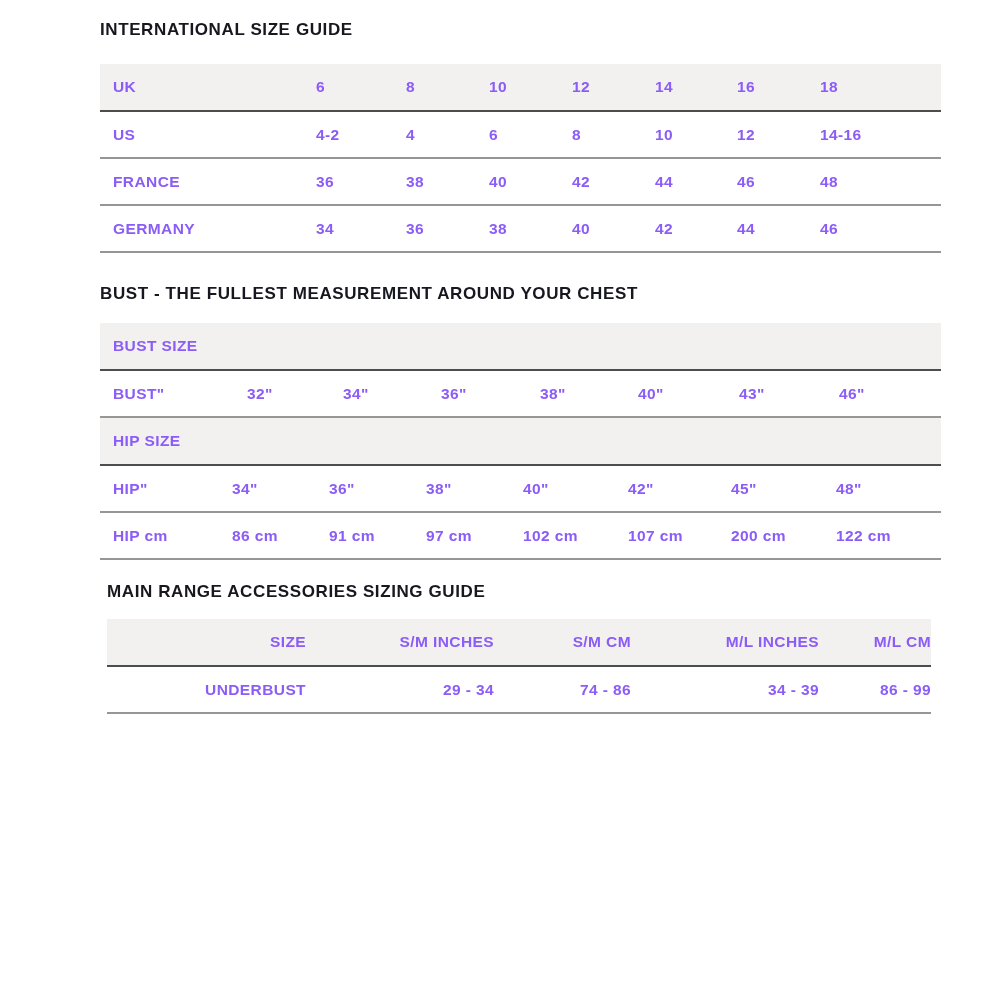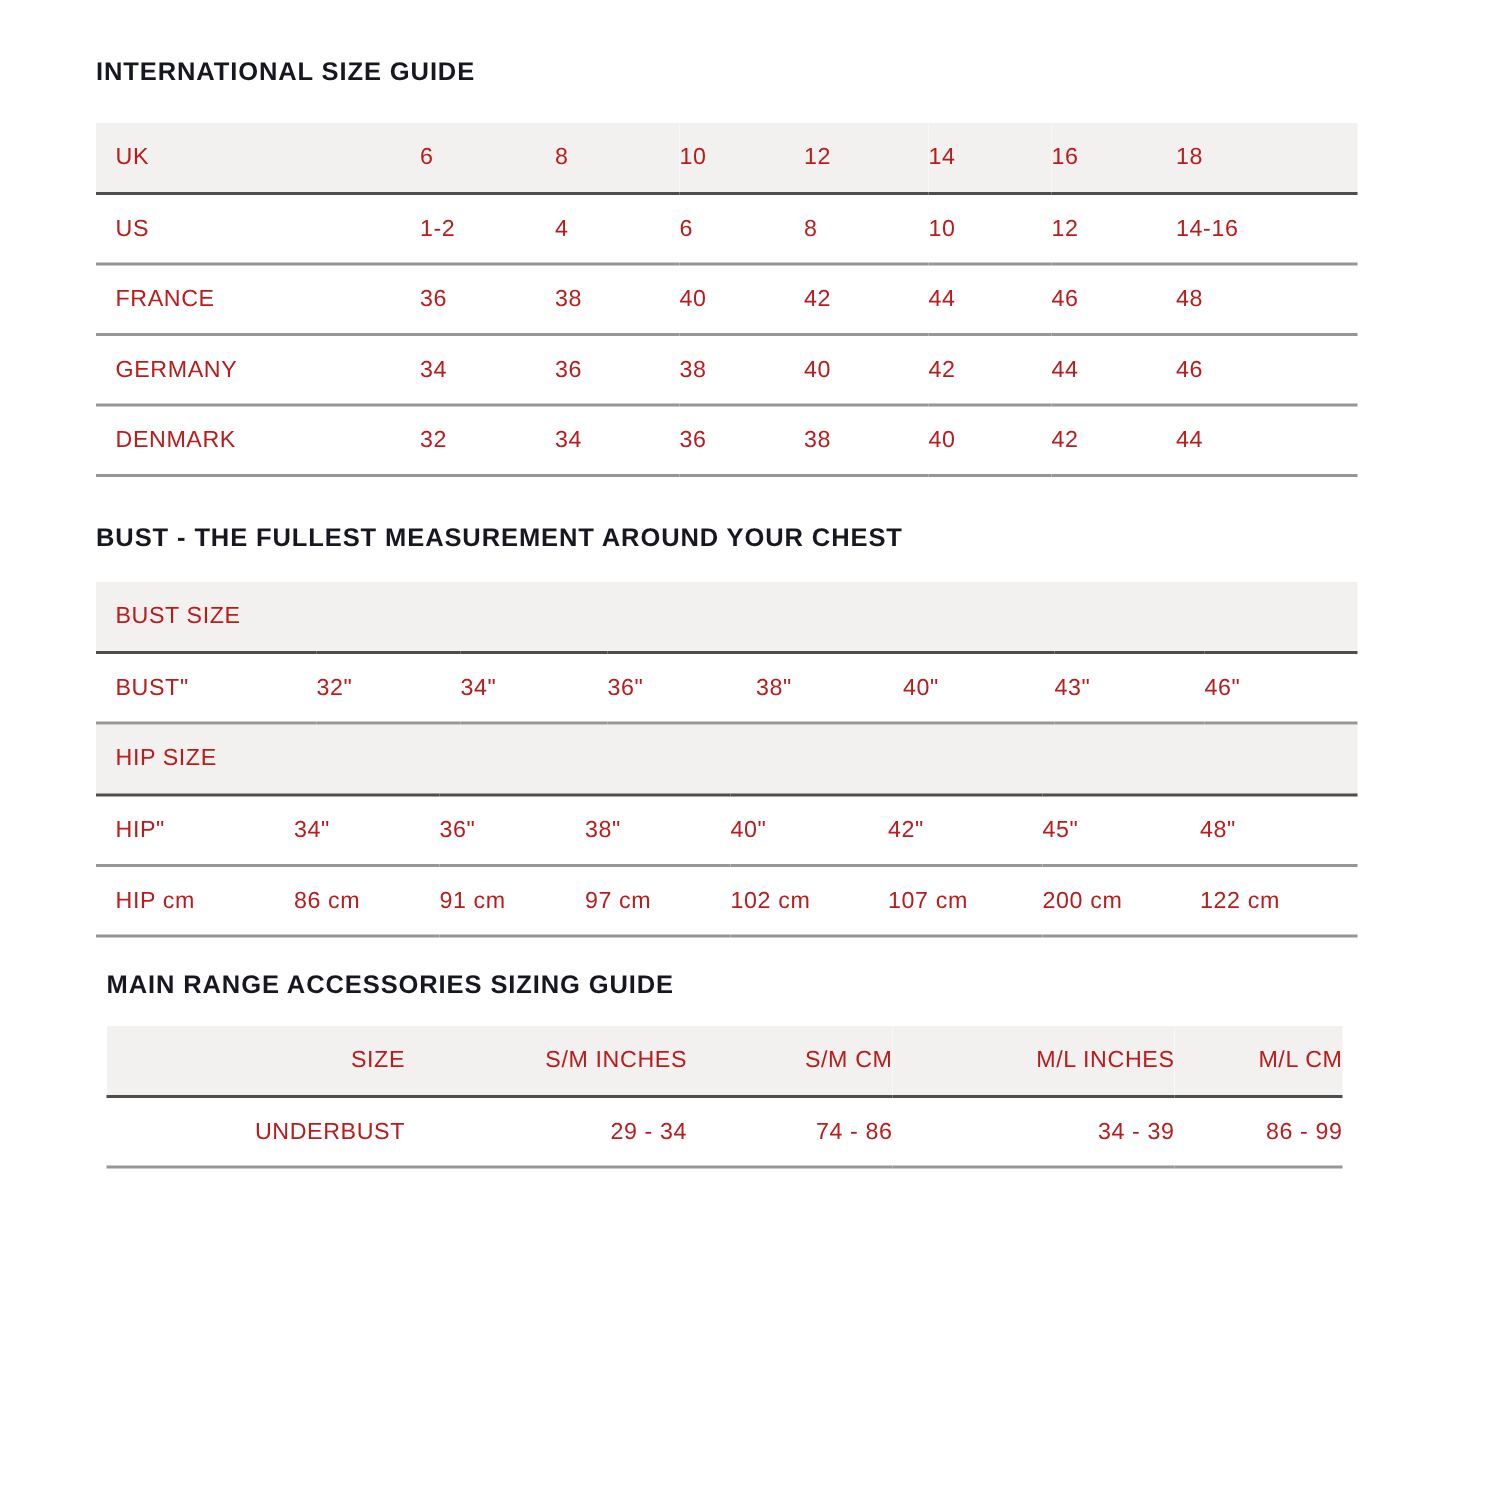--- a/index.html
+++ b/index.html
@@ -2,36 +2,37 @@
 <html><head>
 <meta charset="utf-8">
 <style>
   * { margin:0; padding:0; box-sizing:border-box; }
   html,body { background:#ffffff; }
   body {
     width:1000px; height:1000px; overflow:hidden;
     font-family:"Liberation Sans", sans-serif;
     -webkit-font-smoothing:antialiased;
   }
-  .page { padding:20px 0 0 64px;margin-top:18px; }
+  .page { padding:20px 0 0 100px; }
 
   h2.section-title {
     font-size:17px; font-weight:bold; letter-spacing:0.6px;
     color:#17171f; line-height:20px; white-space:nowrap;
   }
   #sec-intl h2 { margin-bottom:24px; }
   #sec-bust h2 { margin-top:31px; margin-bottom:19px; }
   #sec-hip  h2 { margin-top:38px; margin-bottom:18px; }
   #sec-acc  h2 { margin-top:22px; margin-bottom:17px; }
   #sec-acc { margin-left:7px; }
 
   table.size-table {
     border-collapse:collapse; table-layout:fixed;
     width:841px; font-size:15.5px; letter-spacing:0.4px;
-    color:#b91c1c;
+    color:#8b5cf6;
+    font-weight:bold;
   }
   table.size-table.acc { width:824px;text-align:right; }
   td { height:47px; vertical-align:middle; border-bottom:2px solid #969696;
        white-space:nowrap; overflow:hidden; }
   tr.hl td { background:#f2f1ef; border-bottom-color:#4d4d4d; }
   td.lbl { padding-left:13px; }
   table.acc td.lbl { padding-left:14px; }
 </style>
 </head>
 <body>
@@ -57,21 +58,21 @@
             <td>6</td>
             <td>8</td>
             <td>10</td>
             <td>12</td>
             <td>14</td>
             <td>16</td>
             <td>18</td>
           </tr>
           <tr>
             <td class="lbl">US</td>
-            <td>1-2</td>
+            <td>4-2</td>
             <td>4</td>
             <td>6</td>
             <td>8</td>
             <td>10</td>
             <td>12</td>
             <td>14-16</td>
           </tr>
           <tr>
             <td class="lbl">FRANCE</td>
             <td>36</td>
@@ -85,30 +86,20 @@
           <tr>
             <td class="lbl">GERMANY</td>
             <td>34</td>
             <td>36</td>
             <td>38</td>
             <td>40</td>
             <td>42</td>
             <td>44</td>
             <td>46</td>
           </tr>
-          <tr>
-            <td class="lbl">DENMARK</td>
-            <td>32</td>
-            <td>34</td>
-            <td>36</td>
-            <td>38</td>
-            <td>40</td>
-            <td>42</td>
-            <td>44</td>
-          </tr>
         </tbody>
     </table>
   </section>
 
   <section id="sec-bust">
     <h2 class="section-title">BUST - THE FULLEST MEASUREMENT AROUND YOUR CHEST</h2>
     <table class="size-table">
       <colgroup>
         <col style="width:147px">
           <col style="width:96px">

